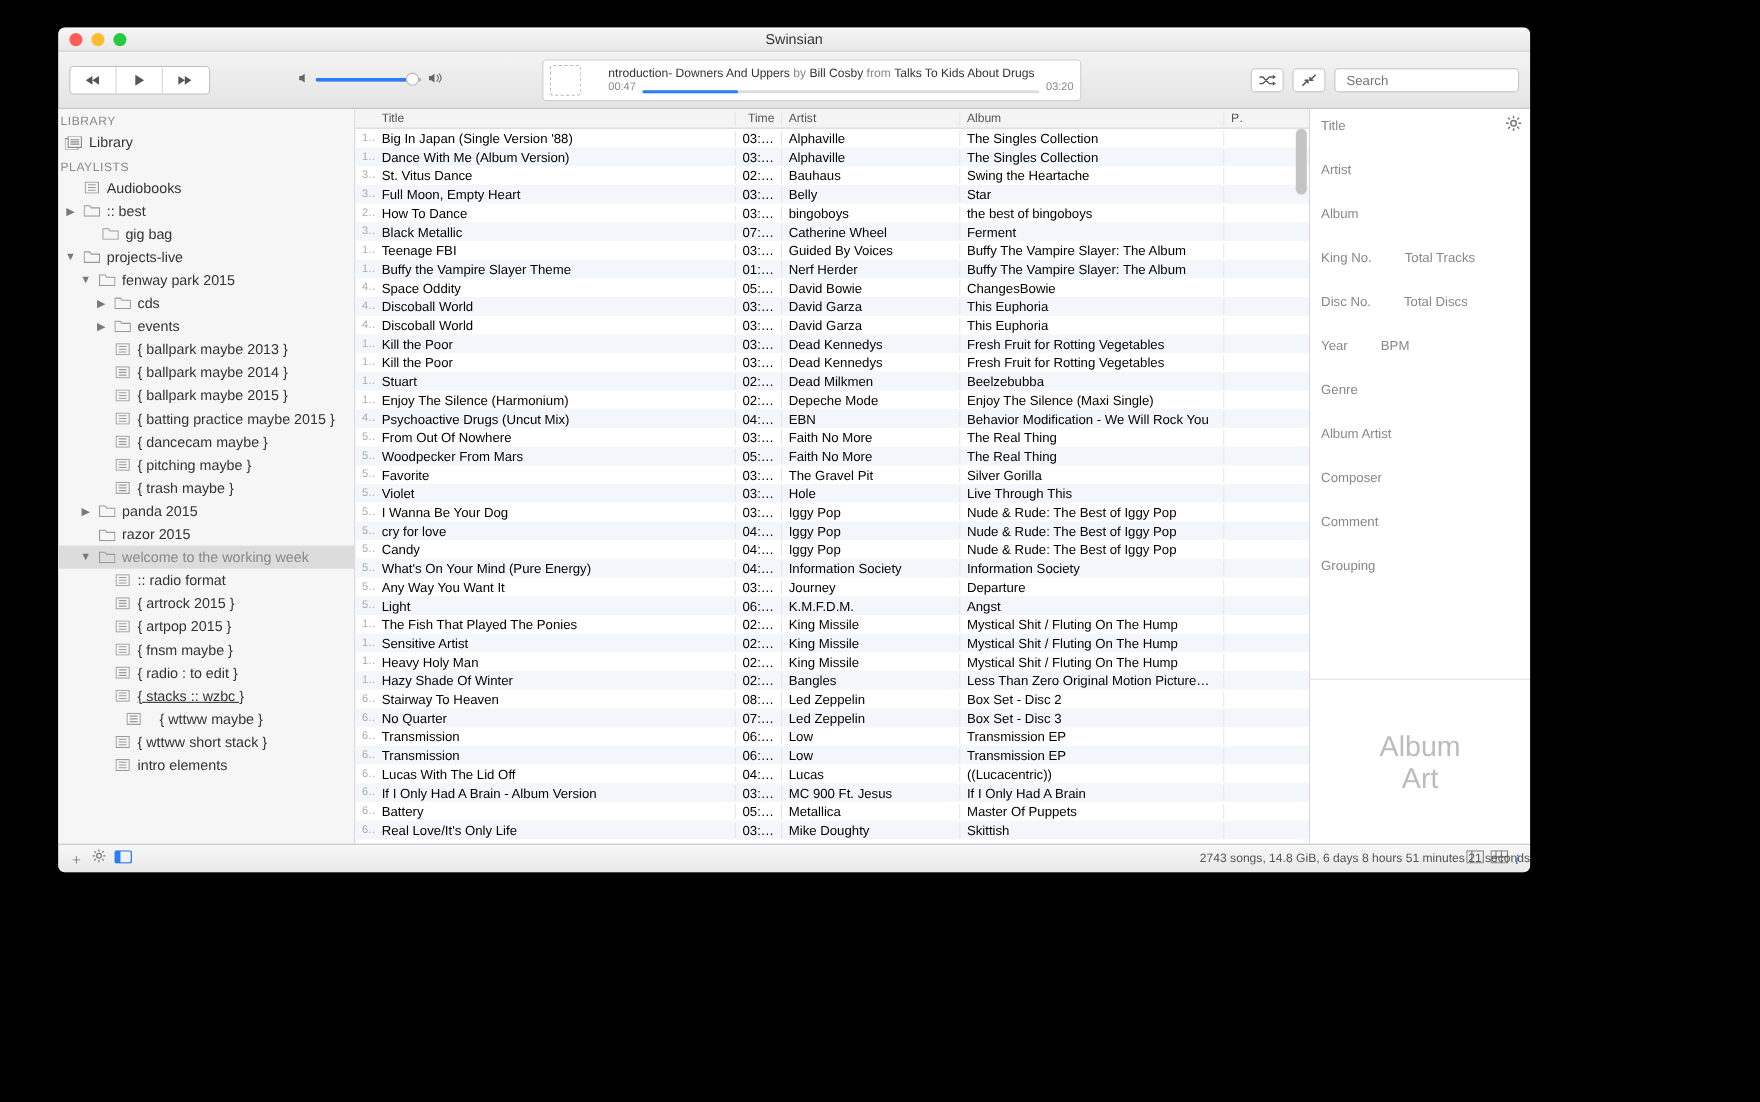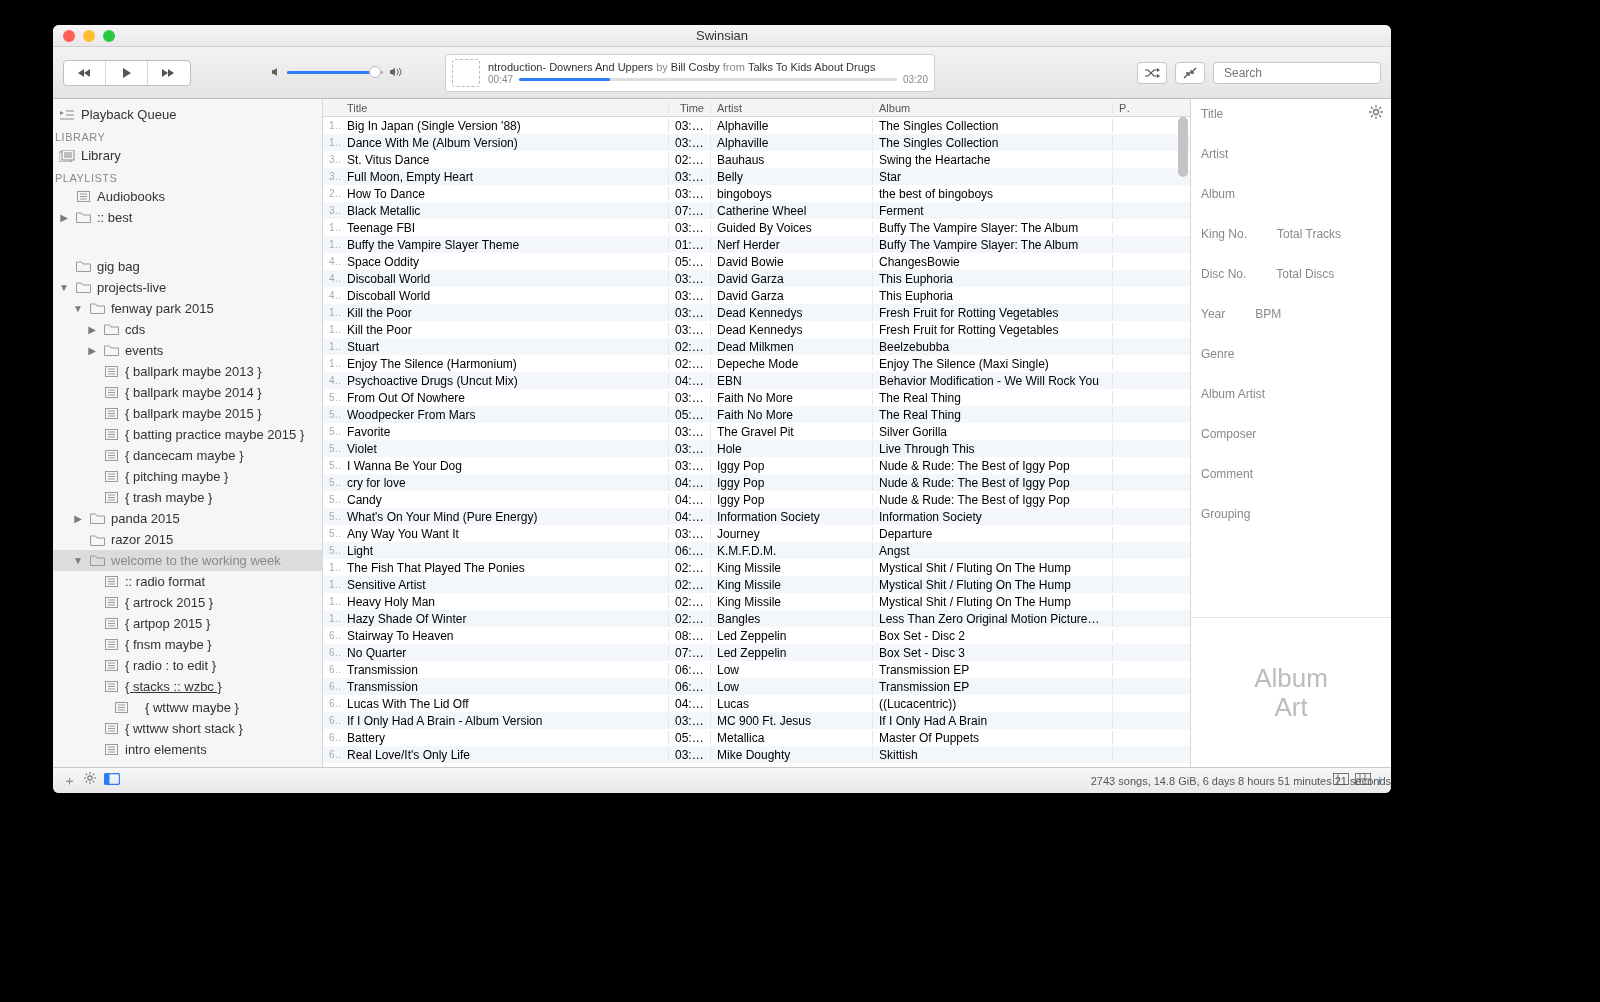--- a/index.html
+++ b/index.html
@@ -95,51 +95,51 @@
     border-radius: 2px;
     position: relative;
   }
   .vol-fill { position: absolute; left:0; top:0; height:100%; background:#2a7df6; border-radius:2px; }
   .vol-knob {
     position:absolute; top:-5px;
     width:12px; height:12px;
     background:#fff; border:1px solid #bbb; border-radius:50%;
   }
   .nowplaying {
-    margin-left: 32px;
+    margin-left: 80px;
     flex: 0 0 490px;
     height: 38px;
     background: #fff;
     border: 1px solid #d0d0d0;
     border-radius: 4px;
     display: flex;
     align-items: center;
     padding: 0 6px;
-    gap:8px;
+    gap:25px;
     position: relative;
   }
   .np-art {
     width: 28px; height: 28px;
     border: 1px dashed #bbb;
     border-radius: 3px;
   }
   .np-info {
     flex: 1;
     display: flex;
     flex-direction: column;
     gap: 1px;
     font-size: 11px;
     overflow: hidden;
   }
   .np-title { white-space: nowrap; color:#333; overflow:hidden; }
   .np-title .track { font-weight:500; }
   .np-title .by, .np-title .from { color:#888; }
   .np-times {
     display:flex;
-    align-items:center;
+    align-items:flex-end;
     gap:6px;
     font-size:10px;
     color:#888;
   }
   .np-progress {
     flex:1;
     height:3px;
     background:#ddd;
     border-radius:2px;
     position:relative;
@@ -442,31 +442,20 @@
             <line x1="10" y1="10" x2="14" y2="14" stroke="#a0a0a0" stroke-width="1.5"></line>
           </svg>
         <input type="text" placeholder="Search" style="">
       </div>
     </div>
   </div>
 
   <div class="body">
 
     <div class="sidebar hidden-scrollbar">
-      <div class="sb-item" style="padding-top:8px">
-        <span class="sb-icon">
-          <svg width="14" height="12" viewBox="0 0 14 12">
-              <path d="M0 2 L4 4 L0 6 Z" fill="#888"></path>
-              <line x1="6" y1="2" x2="14" y2="2" stroke="#888"></line>
-              <line x1="6" y1="6" x2="14" y2="6" stroke="#888"></line>
-              <line x1="0" y1="10" x2="14" y2="10" stroke="#888"></line>
-            </svg>
-        </span>
-        <span>Playback Queue</span>
-      </div>
 
       <div class="sb-header">LIBRARY</div>
       <div class="sb-item">
         <span class="sb-icon">
           <svg width="16" height="12" viewBox="0 0 16 12">
               <rect x="0" y="2" width="12" height="10" fill="none" stroke="#888"></rect>
               <rect x="3" y="0" width="12" height="10" fill="#f6f6f6" stroke="#888"></rect>
               <line x1="5" y1="3" x2="13" y2="3" stroke="#888"></line>
               <line x1="5" y1="5" x2="13" y2="5" stroke="#888"></line>
               <line x1="5" y1="7" x2="13" y2="7" stroke="#888"></line>
@@ -491,21 +480,21 @@
           </div>
           <div class="sb-item" style="padding-left: 6px;">
             <span class="disclosure">▶</span>
             <span class="sb-icon">
               <svg class="svgfolder" width="15" height="11" viewBox="0 0 15 11">
                 <path d="M0.5 2 V10.5 H14.5 V3 H7 L5.5 1 H0.5 Z"></path>
               </svg>
             </span>
             <span>:: best</span>
           </div>
-          <div class="sb-item" style="padding-left: 6px; margin-top: 28px;">
+          <div class="sb-item" style="padding-left: 23px;">
             <span class="disclosure"></span>
             <span class="sb-icon">
               <svg class="svgfolder" width="15" height="11" viewBox="0 0 15 11">
                 <path d="M0.5 2 V10.5 H14.5 V3 H7 L5.5 1 H0.5 Z"></path>
               </svg>
             </span>
             <span>gig bag</span>
           </div>
           <div class="sb-item" style="padding-left: 6px;">
             <span class="disclosure">▼</span>

